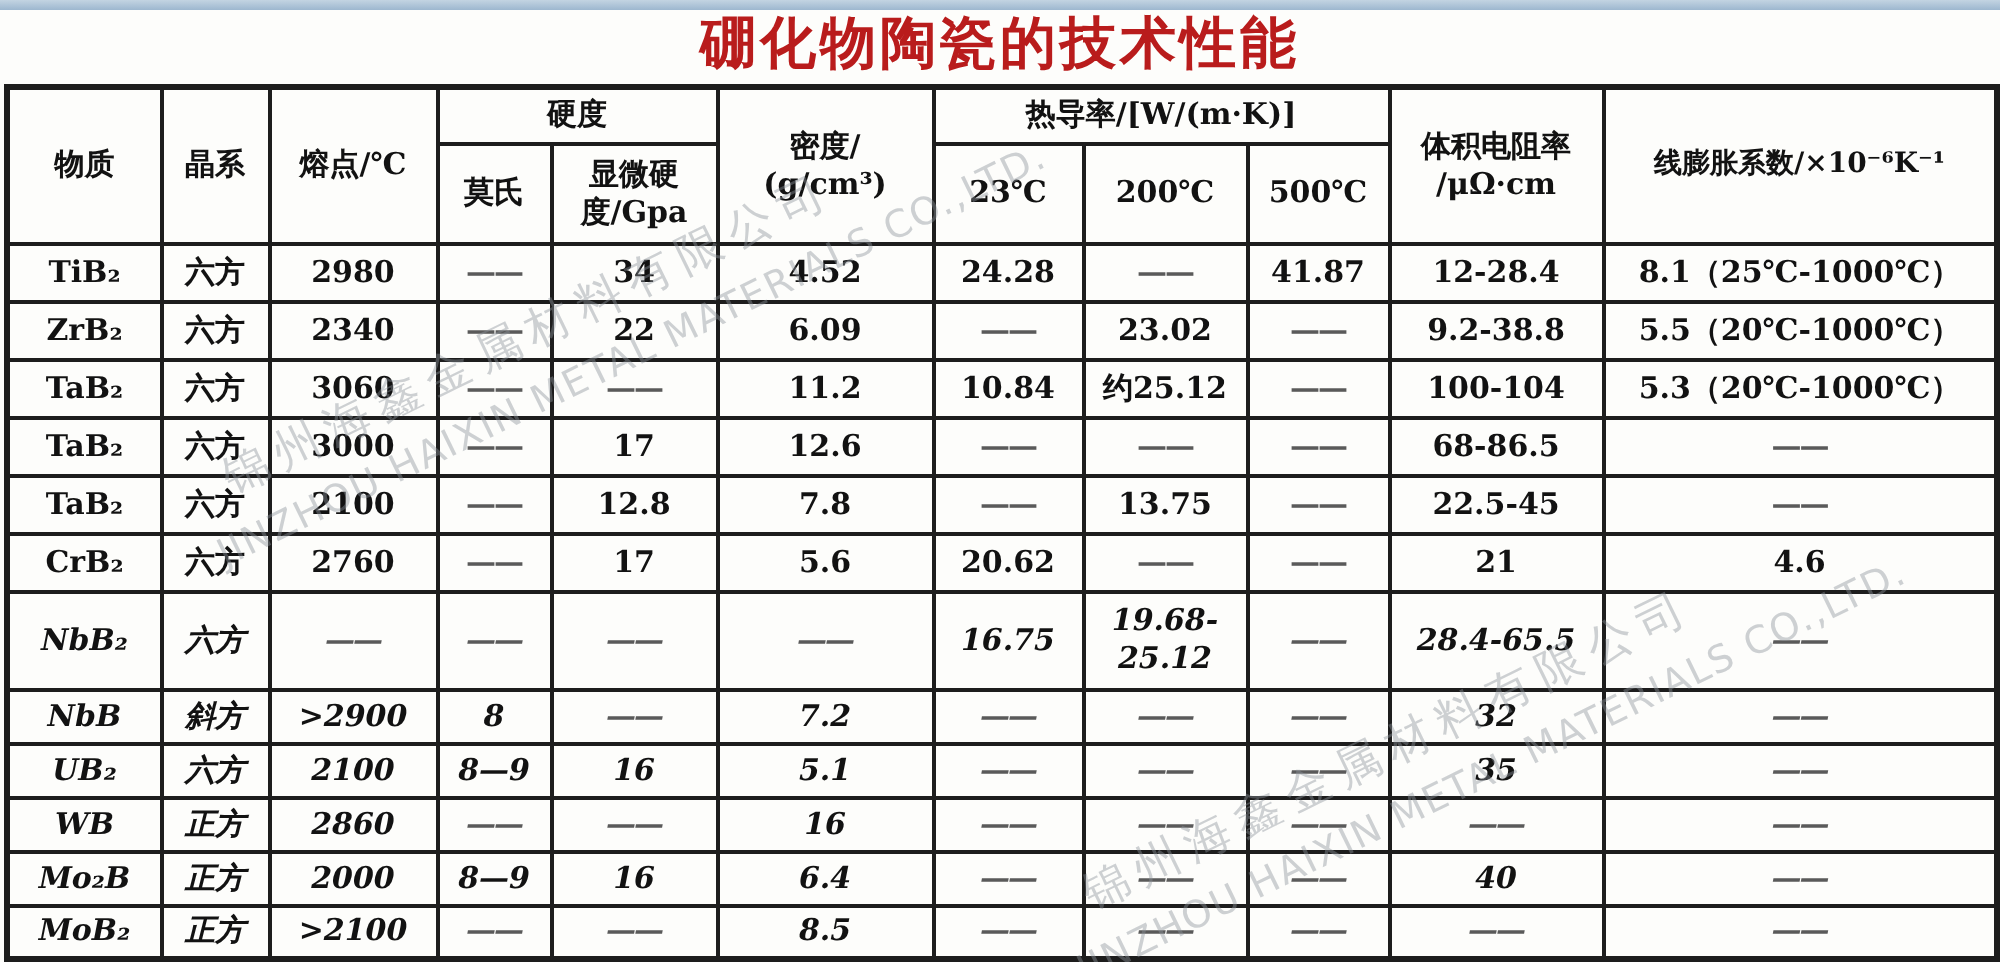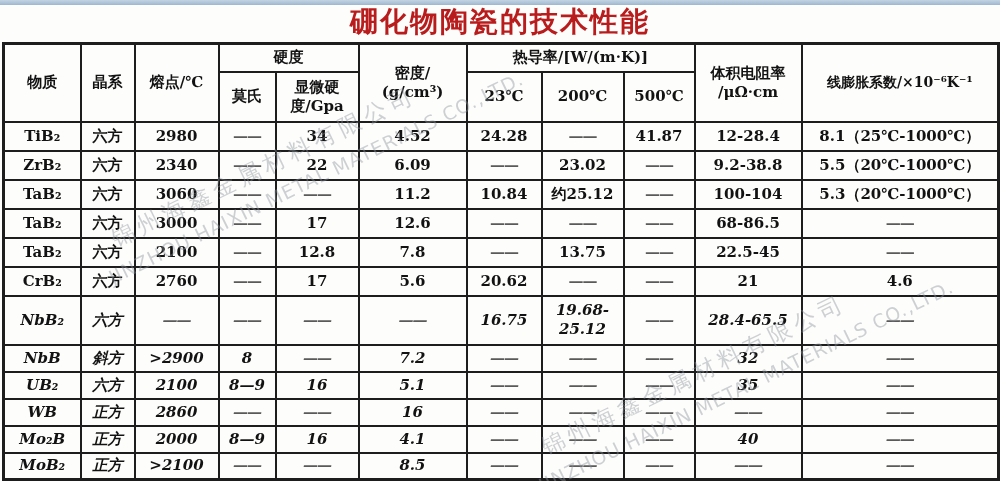--- a/index.html
+++ b/index.html
@@ -220,21 +220,21 @@
           <td class="dash">——</td>
           <td class="dash">——</td>
           <td class="dash">——</td>
         </tr>
         <tr>
           <td class="substance">Mo₂B</td>
           <td>正方</td>
           <td>2000</td>
           <td>8—9</td>
           <td>16</td>
-          <td>4.1</td>
+          <td>6.4</td>
           <td class="dash">——</td>
           <td class="dash">——</td>
           <td class="dash">——</td>
           <td>40</td>
           <td class="dash">——</td>
         </tr>
         <tr>
           <td class="substance">MoB₂</td>
           <td>正方</td>
           <td>&gt;2100</td>

